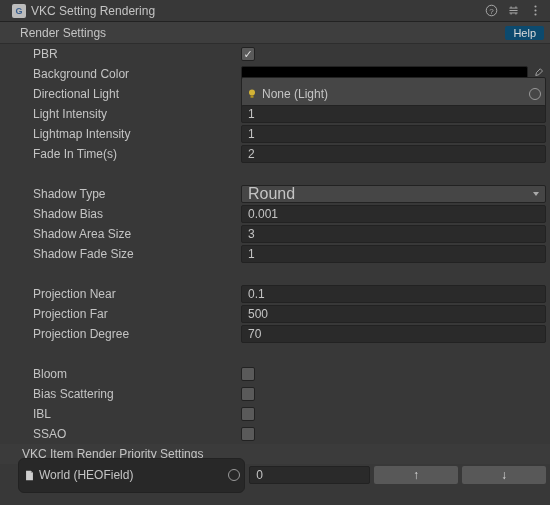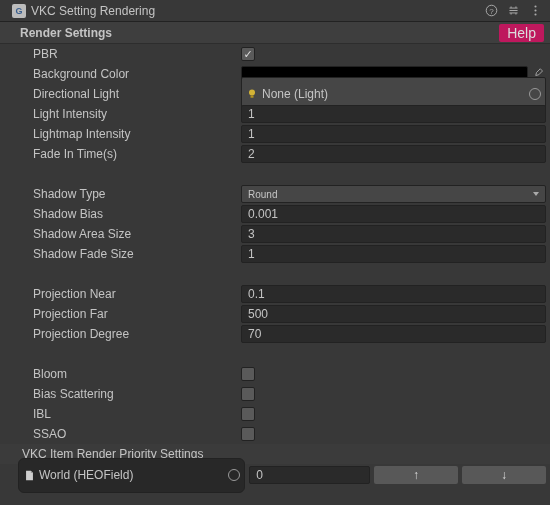--- a/index.html
+++ b/index.html
@@ -54,29 +54,29 @@
     color: #b0b0b0;
   }
   .header {
     display: flex;
     align-items: center;
     height: 22px;
     padding: 0 6px 0 20px;
     background: #3e3e3e;
     border-bottom: 1px solid #2d2d2d;
   }
-  .header-title { font-weight: bold; text-align: right; }
+  .header-title { font-weight: normal; text-align: right; }
   .help-btn {
     margin-left: auto;
-    background: #be185d;
+    background: #0c4a6e;
     color: #dcdcdc;
     padding: 1px 8px;
     border-radius: 2px;
     border: none;
-    font-size: 14px;
+    font-size: 11px;
     cursor: pointer;
   }
   .inspector {
     padding: 0;
     background: #383838;
   }
   .row {
     display: flex;
     align-items: center;
     height: 20px;
@@ -183,21 +183,21 @@
     font-family: inherit;
   }
   .dropdown {
     flex: 1;
     height: 18px;
     background: #464646;
     border: 1px solid #222;
     border-radius: 2px;
     color: #c4c4c4;
     padding: 0 6px;
-    font-size: 10px;
+    font-size: 16px;
     display: flex;
     align-items: center;
     position: relative;
   }
   .dropdown::after {
     content: "";
     position: absolute;
     right: 6px;
     top: 6px;
     border-left: 3px solid transparent;

